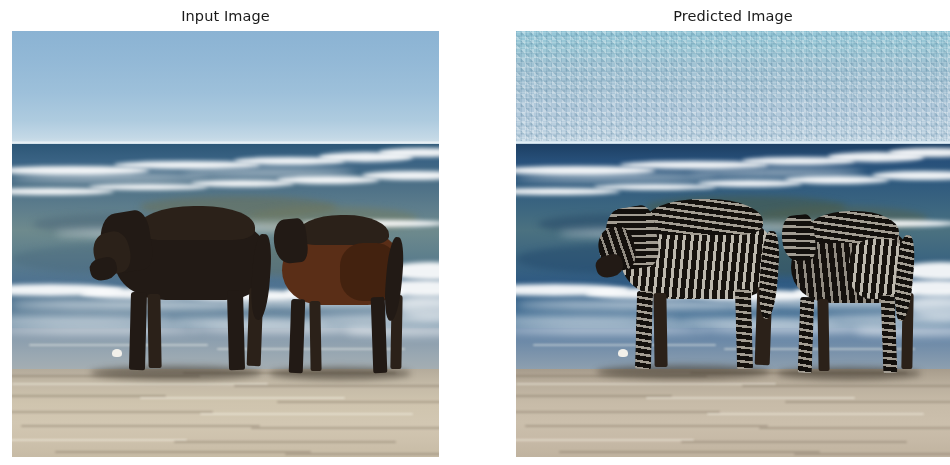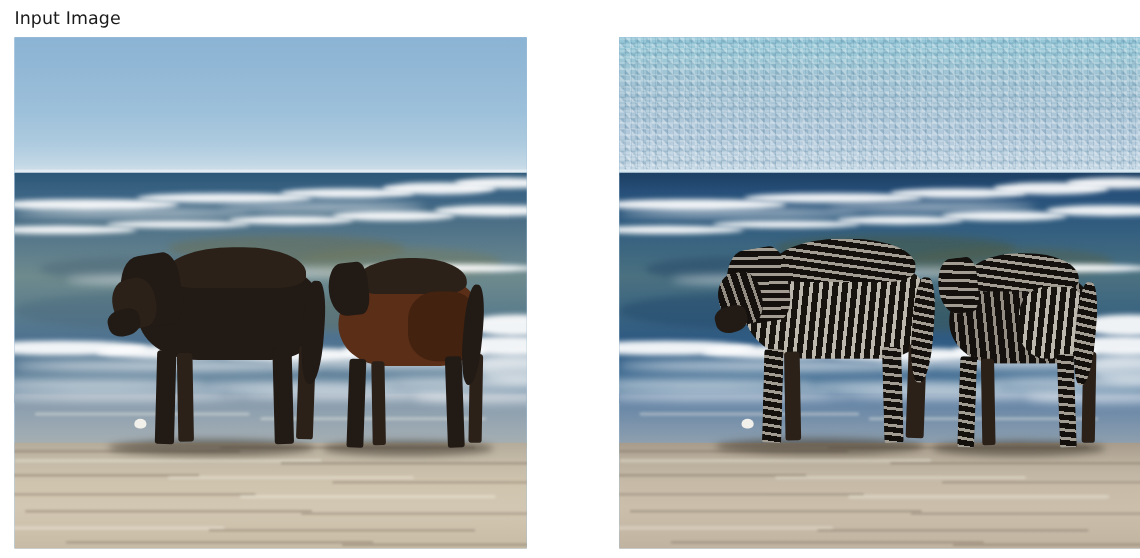--- a/index.html
+++ b/index.html
@@ -11,20 +11,21 @@
     position:relative;
   }
   .figure{position:absolute;left:0;top:0;width:950px;height:465px;background:#fff;}
 
   .panel{position:absolute;top:0;height:465px;}
   .panel-left{left:12px;width:427px;}
   .panel-right{left:516px;width:434px;}
 
   .panel-title{
     position:absolute;top:7px;left:0;width:100%;
+    text-align:center;
     font-size:14.5px;
     color:#1a1a1a;
     letter-spacing:0.1px;
     line-height:18px;
     white-space:nowrap;
   }
 
   .axes{
     position:absolute;
     top:31px;
@@ -234,20 +235,21 @@
         <div class="leg c-dark2" style="left:24%;top:86px;width:8%;height:70px;transform:rotate(-1deg);"></div>
         <div class="leg c-dark" style="left:70%;top:82px;width:10%;height:76px;transform:rotate(-2deg);"></div>
         <div class="leg c-dark2" style="left:84%;top:80px;width:8%;height:74px;transform:rotate(1deg);"></div>
         <div class="tail c-dark" style="left:80%;top:22px;width:12%;height:84px;border-radius:42% 42% 46% 46%;transform:rotate(5deg);"></div>
       </div>
 
     </div>
   </div>
 
   <div class="panel panel-right">
+    <div class="panel-title">Predicted Image</div>
 
     <div class="axes">
 
       <div class="layer sky sky-pr">
         <div class="checker"></div>
         <div class="checker2"></div>
       </div>
       <div class="layer horizon horizon-pr"></div>
 
       <div class="layer ocean ocean-pr">

